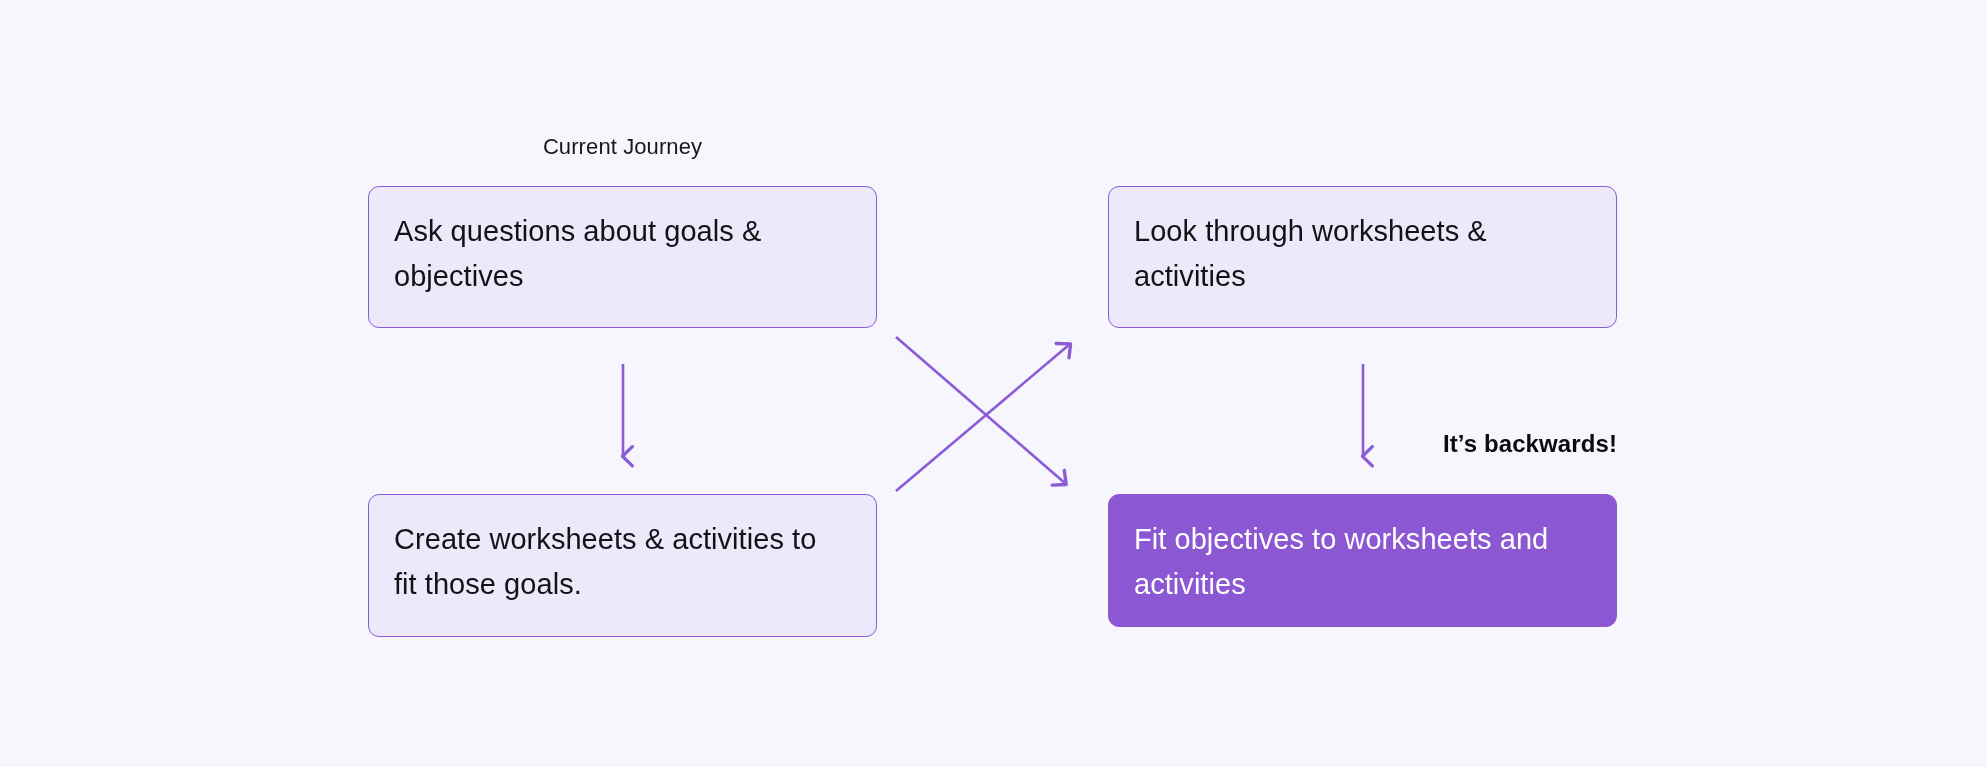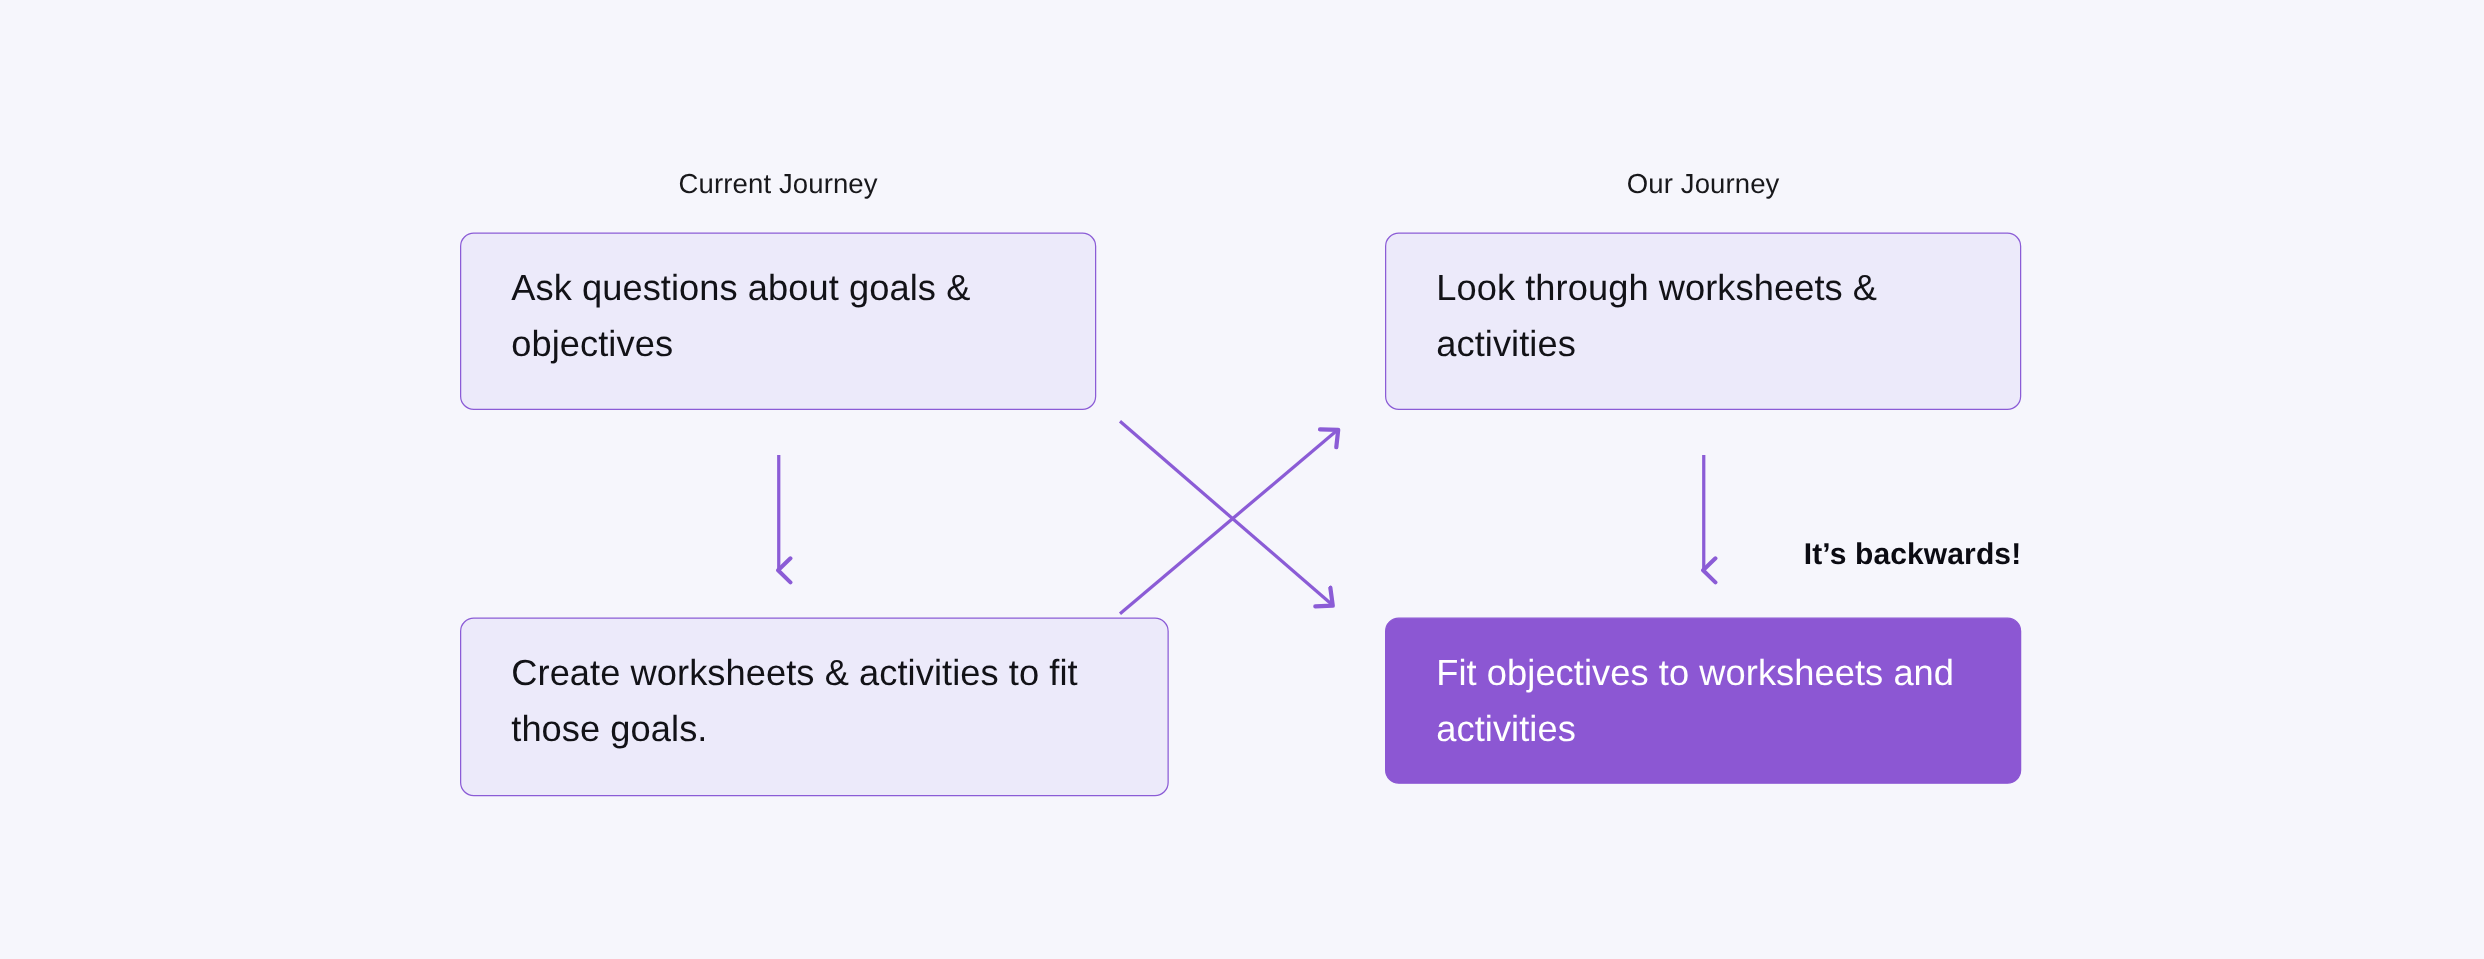--- a/index.html
+++ b/index.html
@@ -33,21 +33,21 @@
     letter-spacing: 0.1px;
   }
   #title-left  { left: 368px;  top: 131px; width: 509px; }
   #title-right { left: 1108px; top: 131px; width: 509px; }
 
   
   .step-box {
     position: absolute;
     box-sizing: border-box;
     border-radius: 11px;
-    padding: 22px 30px 0 40px;
+    padding: 22px 30px 0 25px;
     display: flex;
     align-items: flex-start;
   }
   .step-box.light {
     background: #eceafa;
     border: 1.6px solid #8b5cd6;
   }
   .step-box.filled {
     background: #8c57d3;
     border: 1.6px solid #8c57d3;
@@ -55,21 +55,21 @@
   .step-text {
     font-size: 29px;
     line-height: 45px;
     color: #121217;
     font-weight: 400;
     letter-spacing: 0.05px;
   }
   .step-box.filled .step-text { color: #ffffff; }
 
   #box-l1 { left: 368px;  top: 186px; width: 509px; height: 142px; }
-  #box-l2 { left: 368px;  top: 494px; width: 567px; height: 143px; }
+  #box-l2 { left: 368px;  top: 494px; width: 509px; height: 143px; }
   #box-r1 { left: 1108px; top: 186px; width: 509px; height: 142px; }
   #box-r2 { left: 1108px; top: 494px; width: 509px; height: 133px; }
 
   
   #arrow-layer {
     position: absolute;
     left: 0;
     top: 0;
     width: 1987px;
     height: 767px;
@@ -89,21 +89,20 @@
     letter-spacing: 0.1px;
   }
 </style>
 </head>
 <body>
 
 <div id="canvas">
 
   <div class="col-title" id="title-left">Current Journey</div>
 
-  <div class="col-title" id="title-right">Our Journey</div>
 
   <svg id="arrow-layer" viewBox="0 0 1987 767">
     <defs>
       <marker id="arrowhead-v" markerWidth="9" markerHeight="9" refX="4.2" refY="4.4" orient="auto" markerUnits="strokeWidth">
         <path d="M 0.6 0.8 L 4.3 4.6 L 8.0 0.8" fill="none" stroke="#8b5cd6" stroke-width="1.25" stroke-linecap="round" stroke-linejoin="round"></path>
       </marker>
       <marker id="arrowhead-d" markerWidth="9" markerHeight="9" refX="4.6" refY="4.4" orient="auto" markerUnits="strokeWidth">
         <path d="M 0.6 0.8 L 4.8 4.5 L 0.9 8.2" fill="none" stroke="#8b5cd6" stroke-width="1.3" stroke-linecap="round" stroke-linejoin="round"></path>
       </marker>
     </defs>

